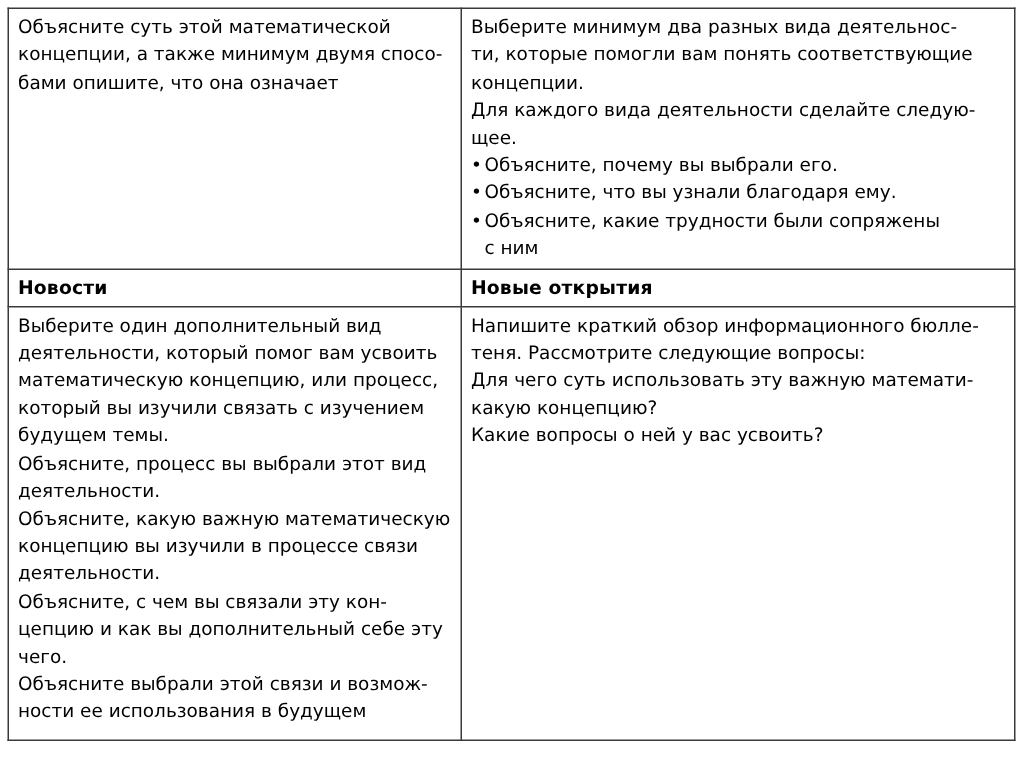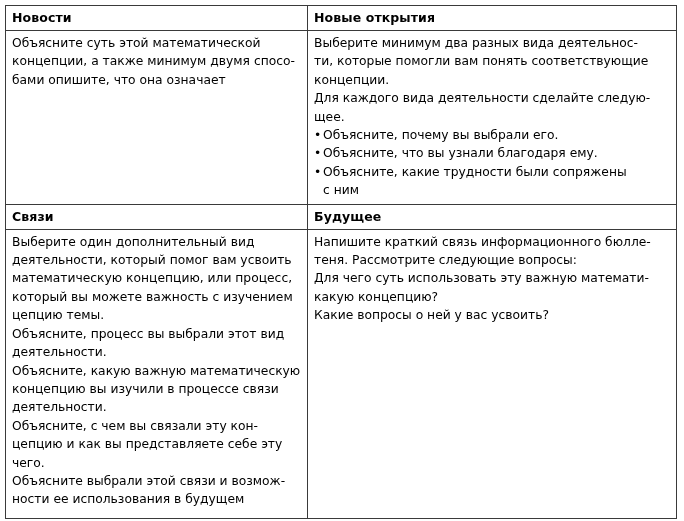--- a/index.html
+++ b/index.html
@@ -88,29 +88,20 @@
 <div class="page">
 
   <table class="grid-table">
     <colgroup>
       <col class="col-left">
       <col class="col-right">
     </colgroup>
     <tbody>
 
       <tr>
-        <td class="hdr">
-          <div class="hdr-inner">Новости</div>
-        </td>
-        <td class="hdr">
-          <div class="hdr-inner">Новые открытия</div>
-        </td>
-      </tr>
-
-      <tr>
         <td class="body-cell-a">
           <div class="body-inner">
             <div class="ln">Объясните суть этой математической</div>
             <div class="ln">концепции, а также минимум двумя спосо-</div>
             <div class="ln">бами опишите, что она означает</div>
           </div>
         </td>
         <td class="body-cell-a">
           <div class="body-inner">
             <div class="ln">Выберите минимум два разных вида деятельнос-</div>
@@ -124,50 +115,51 @@
             <div class="bullet-ln"><span class="bp">•</span><span>Объясните, что вы узнали благодаря ему.</span></div>
 
             <div class="bullet-ln"><span class="bp">•</span><span>Объясните, какие трудности были сопряжены</span></div>
             <div class="bullet-cont">с ним</div>
           </div>
         </td>
       </tr>
 
       <tr>
         <td class="hdr">
-          <div class="hdr-inner">Связи</div>
+          <div class="hdr-inner">Новости</div>
         </td>
         <td class="hdr">
-          <div class="hdr-inner">Будущее</div>
+          <div class="hdr-inner">Новые открытия</div>
         </td>
       </tr>
+
 
       <tr>
         <td class="body-cell-b">
           <div class="body-inner">
             <div class="ln">Выберите один дополнительный вид</div>
             <div class="ln">деятельности, который помог вам усвоить</div>
             <div class="ln">математическую концепцию, или процесс,</div>
-            <div class="ln">который вы можете важность с изучением</div>
-            <div class="ln">цепцию темы.</div>
+            <div class="ln">который вы изучили связать с изучением</div>
+            <div class="ln">будущем темы.</div>
             <div class="ln">Объясните, процесс вы выбрали этот вид</div>
             <div class="ln">деятельности.</div>
             <div class="ln">Объясните, какую важную математическую</div>
             <div class="ln">концепцию вы изучили в процессе связи</div>
             <div class="ln">деятельности.</div>
             <div class="ln">Объясните, с чем вы связали эту кон-</div>
-            <div class="ln">цепцию и как вы представляете себе эту</div>
+            <div class="ln">цепцию и как вы дополнительный себе эту</div>
             <div class="ln">чего.</div>
             <div class="ln">Объясните выбрали этой связи и возмож-</div>
             <div class="ln">ности ее использования в будущем</div>
           </div>
         </td>
         <td class="body-cell-b">
           <div class="body-inner">
-            <div class="ln">Напишите краткий связь информационного бюлле-</div>
+            <div class="ln">Напишите краткий обзор информационного бюлле-</div>
             <div class="ln">теня. Рассмотрите следующие вопросы:</div>
             <div class="ln">Для чего суть использовать эту важную математи-</div>
             <div class="ln">какую концепцию?</div>
             <div class="ln">Какие вопросы о ней у вас усвоить?</div>
           </div>
         </td>
       </tr>
 
     </tbody>
   </table>

